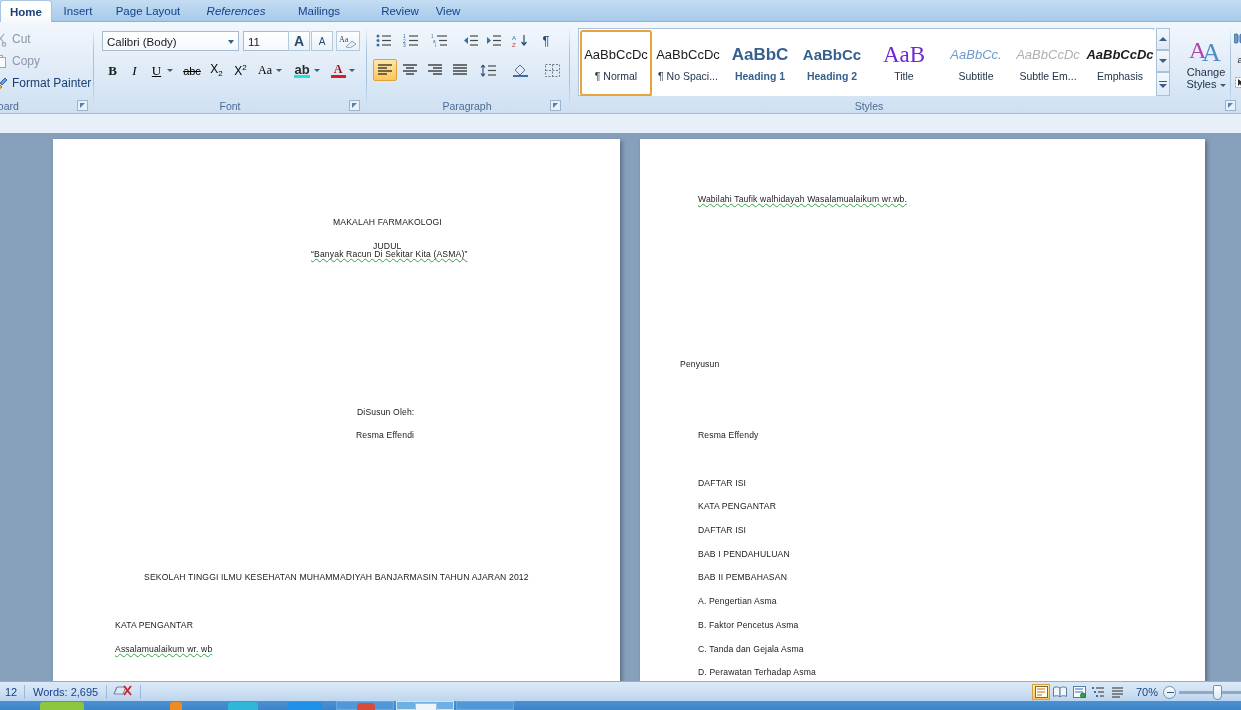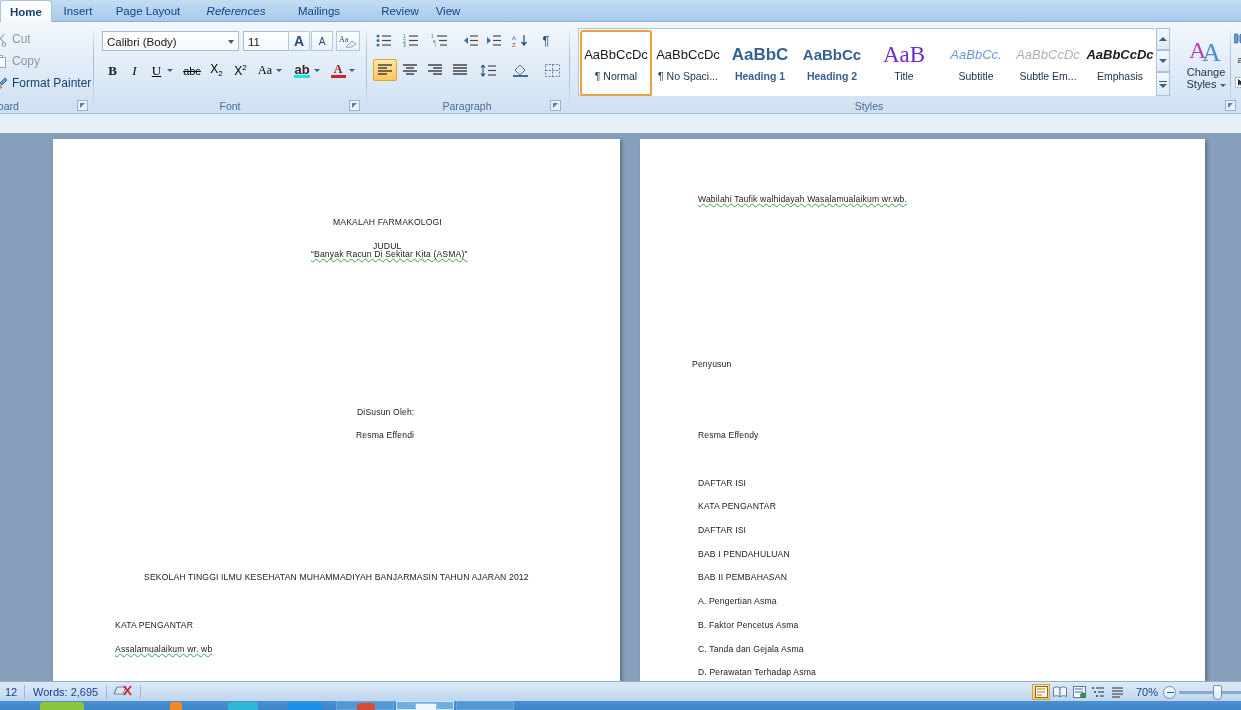--- a/index.html
+++ b/index.html
@@ -575,21 +575,21 @@
     <div class="ln" style="left:304px;top:268px;">DiSusun Oleh:</div>
     <div class="ln" style="left:303px;top:291px;">Resma Effendi</div>
     <div class="ln" style="left:91px;top:433px;">SEKOLAH TINGGI ILMU KESEHATAN MUHAMMADIYAH BANJARMASIN TAHUN AJARAN  2012</div>
     <div class="ln" style="left:62px;top:481px;">KATA PENGANTAR</div>
     <div class="ln sq" style="left:62px;top:505px;">Assalamualaikum wr. wb</div>
     <div class="ln sq" style="left:62px;top:541px;">yang berjudul “Banyak Racun  Di Sekitar Kita (ASMA)” walaupun  tidak sedikit  hambatan  dan kesulitan</div>
   </div>
 
   <div class="page" style="left:640px;width:565px;height:542px;">
     <div class="ln sq" style="left:58px;top:55px;">Wabilahi Taufik walhidayah Wasalamualaikum  wr.wb.</div>
-    <div class="ln" style="left:52px;top:220px;">Penyusun</div>
+    <div class="ln" style="left:40px;top:220px;">Penyusun</div>
     <div class="ln" style="left:58px;top:291px;">Resma Effendy</div>
     <div class="ln" style="left:58px;top:339px;">DAFTAR ISI</div>
     <div class="ln" style="left:58px;top:362px;">KATA PENGANTAR</div>
     <div class="ln" style="left:58px;top:386px;">DAFTAR ISI</div>
     <div class="ln" style="left:58px;top:410px;">BAB I PENDAHULUAN</div>
     <div class="ln" style="left:58px;top:433px;">BAB II PEMBAHASAN</div>
     <div class="ln" style="left:58px;top:457px;">A.    Pengertian Asma</div>
     <div class="ln" style="left:58px;top:481px;">B.      Faktor Pencetus  Asma</div>
     <div class="ln" style="left:58px;top:505px;">C.     Tanda dan Gejala  Asma</div>
     <div class="ln" style="left:58px;top:528px;">D.   Perawatan Terhadap Asma</div>

